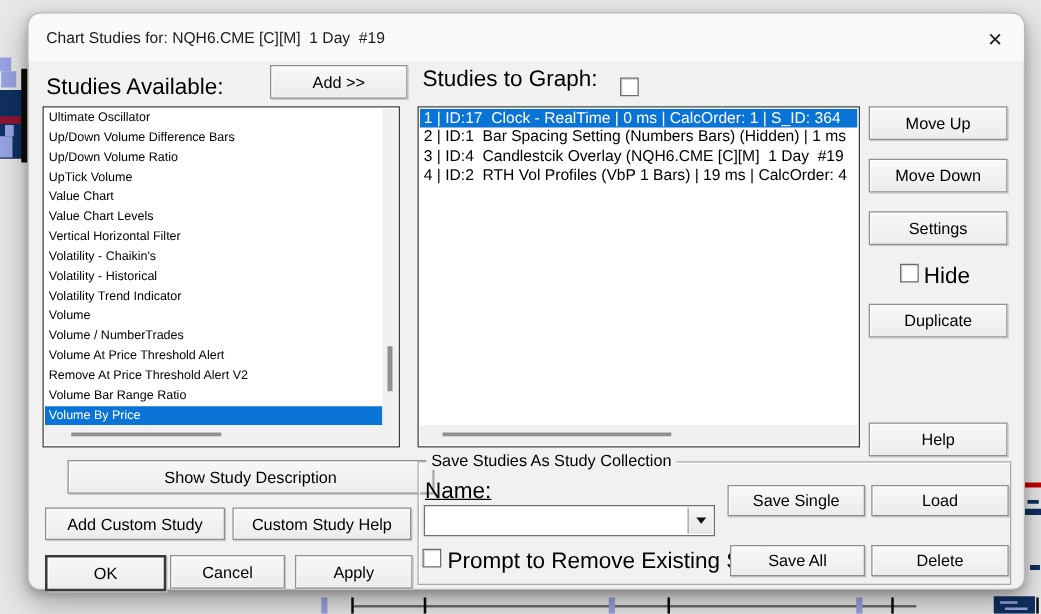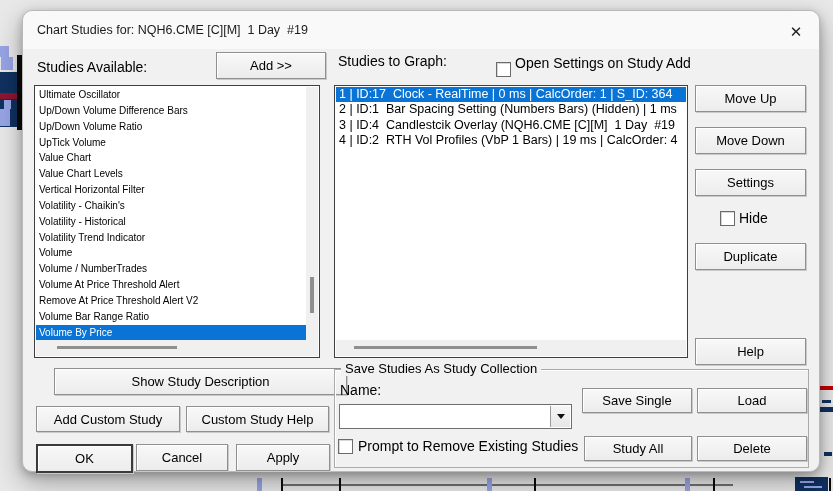--- a/index.html
+++ b/index.html
@@ -17,21 +17,21 @@
   
   .dialog{left:22px;top:10px;width:796px;height:460px;background:var(--dialog-bg);
     border:1px solid #b9b9b9;border-radius:10px;
     box-shadow:0 10px 26px rgba(0,0,0,.32), 0 3px 8px rgba(0,0,0,.22);}
   .titlebar{left:0;top:0;width:100%;height:38px;background:var(--titlebar-bg);
     border-radius:10px 10px 0 0;display:flex;align-items:center;}
   .title{margin-left:14px;font-size:12.5px;color:#1b1b1b;white-space:pre;}
   .close-btn{right:12px;top:10px;width:22px;height:22px;display:flex;align-items:center;
     justify-content:center;font-size:15px;color:#222;cursor:default;}
 
-  .lbl{font-size:14px;color:#000;white-space:pre;}
+  .lbl{font-size:18px;color:#000;white-space:pre;}
 
   .btn{background:linear-gradient(#f8f8f8,#ececec);border:1px solid #8f8f8f;
     box-shadow:inset 1px 1px 0 #ffffff, 1px 1px 0 #c9c9c9;
     display:flex;align-items:center;justify-content:center;
     font-size:13px;color:#000;cursor:default;white-space:pre;}
   .btn.default{border:2px solid #3a3a3a;}
 
   .listbox{background:#ffffff;border:1px solid #3f3f3f;}
   .rows{overflow:hidden;}
   .list-row{height:15.85px;line-height:15.85px;font-size:10px;padding-left:3px;
@@ -127,21 +127,20 @@
 
     <div class="abs btn" style="left:31px;top:357px;width:291px;height:25px;">Show Study Description</div>
     <div class="abs btn" style="left:13px;top:395px;width:142px;height:24px;">Add Custom Study</div>
     <div class="abs btn" style="left:163px;top:395px;width:141px;height:24px;">Custom Study Help</div>
     <div class="abs btn default" style="left:13px;top:433px;width:93px;height:25px;">OK</div>
     <div class="abs btn" style="left:113px;top:433px;width:90px;height:25px;">Cancel</div>
     <div class="abs btn" style="left:213px;top:433px;width:92px;height:25px;">Apply</div>
 
     <span class="abs lbl" style="left:315px;top:42px;">Studies to Graph:</span>
     <div class="abs checkbox" style="left:473px;top:51px;"></div>
-    <span class="abs lbl" style="left:492px;top:44px;">Open Settings on Study Add</span>
 
     <div class="abs listbox" style="left:311px;top:74px;width:352px;height:271px;">
       <div class="abs rows" style="left:1px;top:1px;width:350px;height:276px;">
           <div class="graph-row selected">1 | ID:17  Clock - RealTime | 0 ms | CalcOrder: 1 | S_ID: 364</div>
           <div class="graph-row">2 | ID:1  Bar Spacing Setting (Numbers Bars) (Hidden) | 1 ms</div>
           <div class="graph-row">3 | ID:4  Candlestcik Overlay (NQH6.CME [C][M]  1 Day  #19</div>
           <div class="graph-row">4 | ID:2  RTH Vol Profiles (VbP 1 Bars) | 19 ms | CalcOrder: 4</div>
         </div>
       <div class="abs scroll-track" style="left:1px;top:254px;width:350px;height:16px;">
         <div class="abs scroll-thumb" style="left:18px;top:6px;width:183px;height:3px;"></div>
@@ -151,29 +150,29 @@
     <div class="abs btn" style="left:672px;top:74px;width:109px;height:25px;">Move Up</div>
     <div class="abs btn" style="left:672px;top:116px;width:109px;height:25px;">Move Down</div>
     <div class="abs btn" style="left:672px;top:158px;width:109px;height:25px;">Settings</div>
     <div class="abs checkbox" style="left:697px;top:200px;"></div>
     <span class="abs lbl" style="left:716px;top:199px;">Hide</span>
     <div class="abs btn" style="left:672px;top:232px;width:109px;height:25px;">Duplicate</div>
     <div class="abs btn" style="left:672px;top:327px;width:109px;height:25px;">Help</div>
 
     <div class="abs groupbox" style="left:311px;top:358px;width:473px;height:97px;text-align:center;">
       <span class="legend">Save Studies As Study Collection</span>
-      <span class="abs lbl" style="left:5px;top:12px;">Name:</span>
+      <span class="abs lbl" style="left:5px;top:12px;text-decoration:underline;">Name:</span>
       <div class="abs combo" style="left:4px;top:34px;width:231px;height:23px;">
         <span class="abs lbl" style="left:4px;top:3px;"></span>
         <div class="combo-btn">
           <div class="combo-arrow"></div>
         </div>
       </div>
       <div class="abs checkbox" style="left:3px;top:69px;"></div>
       <span class="abs lbl" style="left:23px;top:68px;">Prompt to Remove Existing Studies</span>
       <div class="abs btn" style="left:247px;top:18px;width:108px;height:23px;">Save Single</div>
       <div class="abs btn" style="left:362px;top:18px;width:108px;height:23px;">Load</div>
-      <div class="abs btn" style="left:249px;top:66px;width:106px;height:23px;">Study All</div>
+      <div class="abs btn" style="left:249px;top:66px;width:106px;height:23px;">Save All</div>
       <div class="abs btn" style="left:362px;top:66px;width:108px;height:23px;">Delete</div>
     </div>
 
   </div>
 </div>
 
 </body></html>

